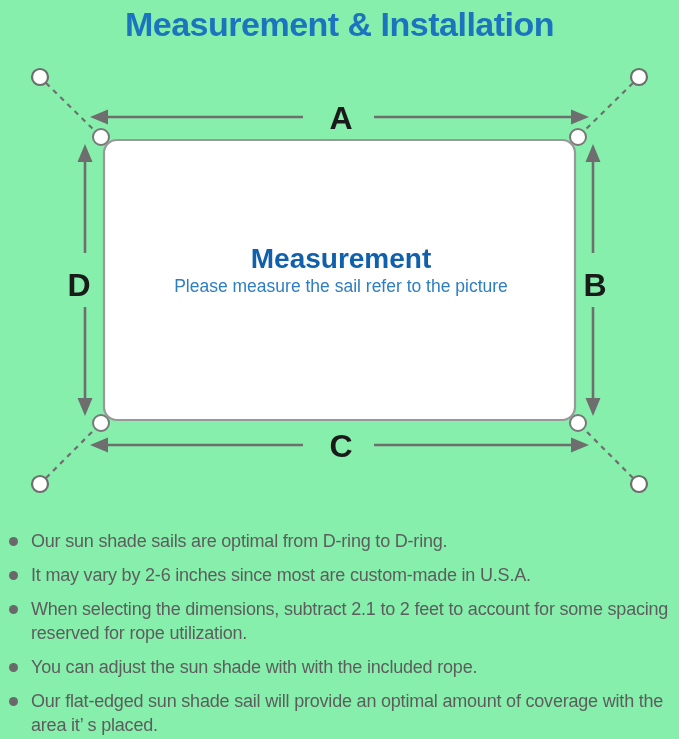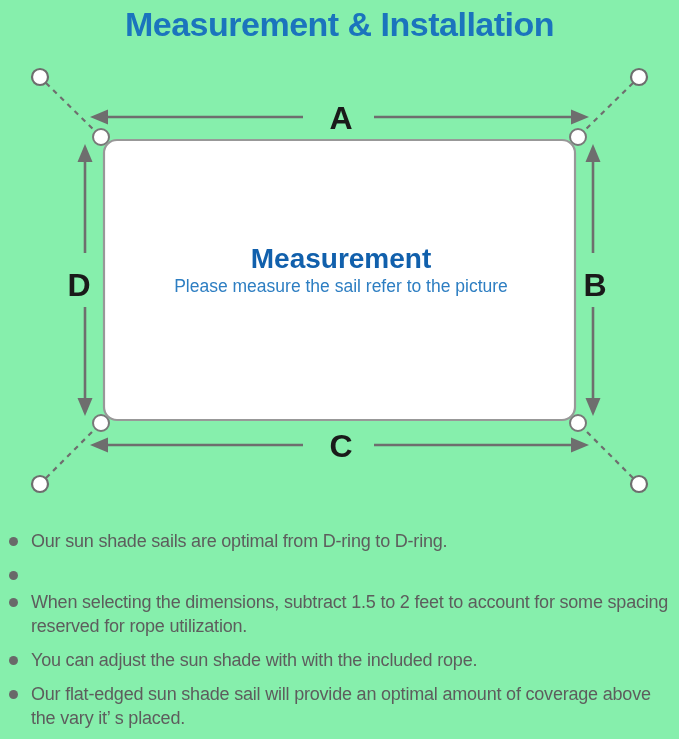--- a/index.html
+++ b/index.html
@@ -123,28 +123,29 @@
     <text x="341" y="292" text-anchor="middle" font-family="Liberation Sans, sans-serif" font-size="17.5" fill="#2d7ec2">Please measure the sail refer to the picture</text>
   </svg>
 
   <div class="bullets">
     <div class="bullet-item">
       <span class="dot"></span>
       <span class="bullet-text">Our sun shade sails are optimal from D-ring to D-ring.</span>
     </div>
     <div class="bullet-item">
       <span class="dot"></span>
+      <span class="bullet-text">It may vary by 2-6 inches since most are custom-made in U.S.A.</span>
     </div>
     <div class="bullet-item">
       <span class="dot"></span>
-      <span class="bullet-text">When selecting the dimensions, subtract 1.5 to 2 feet to account for some spacing reserved for rope utilization.</span>
+      <span class="bullet-text">When selecting the dimensions, subtract 2.1 to 2 feet to account for some spacing reserved for rope utilization.</span>
     </div>
     <div class="bullet-item">
       <span class="dot"></span>
       <span class="bullet-text">You can adjust the sun shade with with the included rope.</span>
     </div>
     <div class="bullet-item">
       <span class="dot"></span>
-      <span class="bullet-text">Our flat-edged sun shade sail will provide an optimal amount of coverage above the vary it’ s placed.</span>
+      <span class="bullet-text">Our flat-edged sun shade sail will provide an optimal amount of coverage with the area it’ s placed.</span>
     </div>
   </div>
 
 </div>
 
 </body></html>

